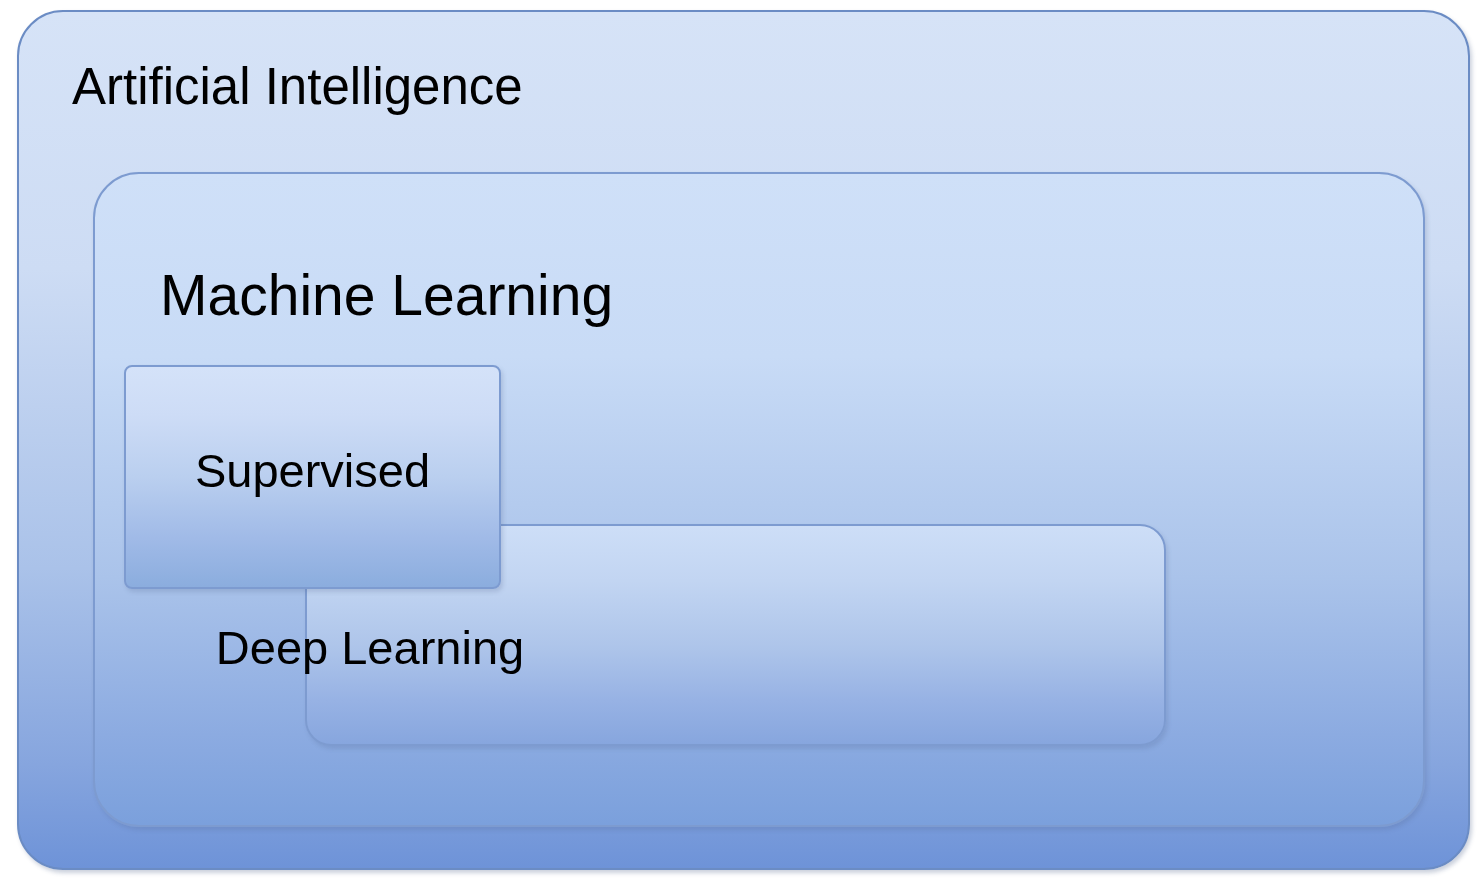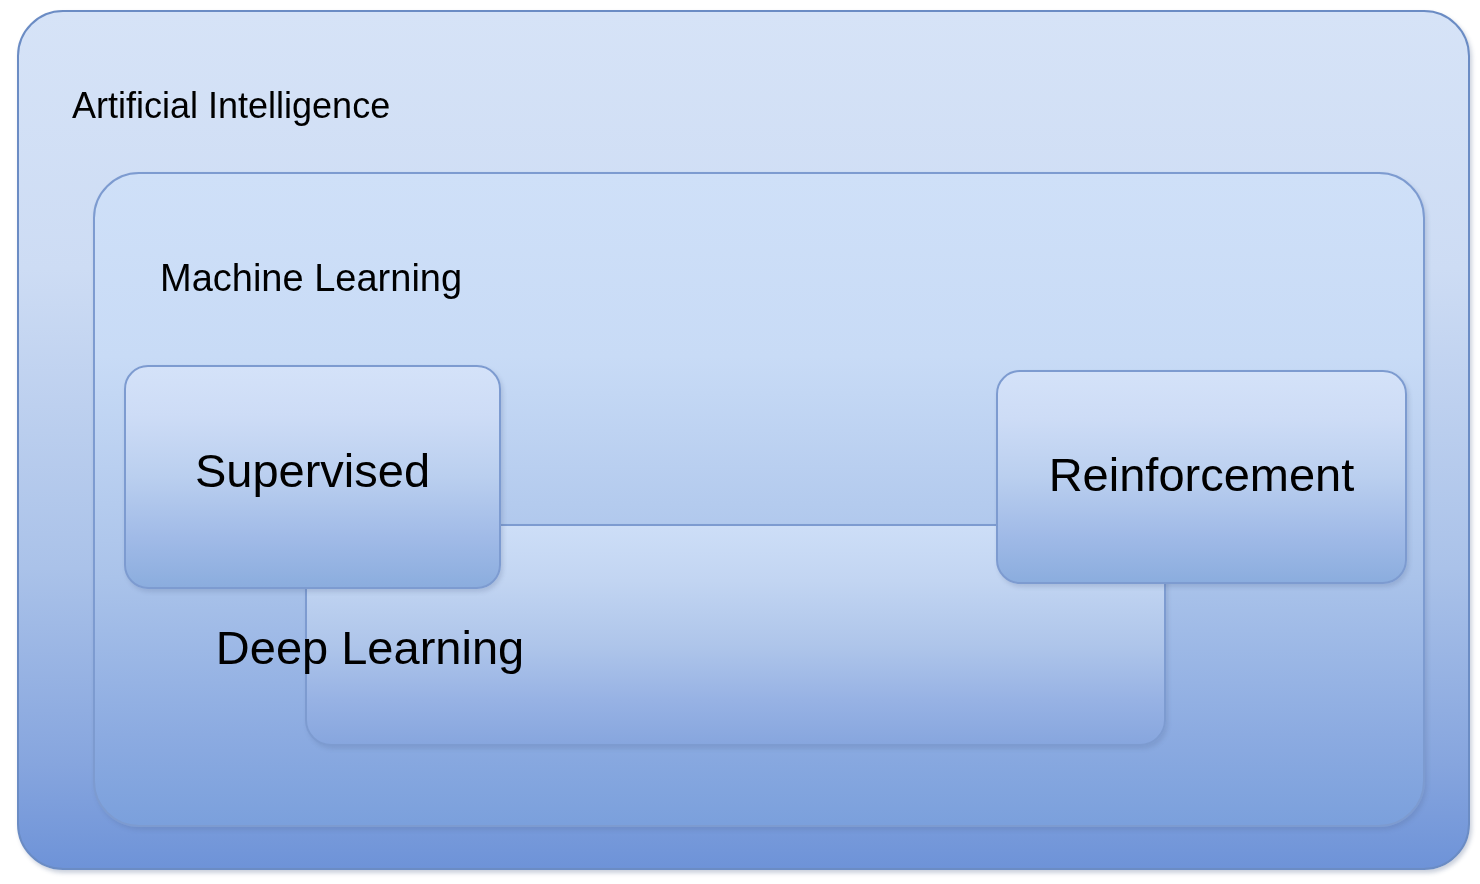--- a/index.html
+++ b/index.html
@@ -58,21 +58,21 @@
     height: 222px;
     border-radius: 26px;
     border: 2px solid #7d9bd0;
     background: linear-gradient(to bottom, #cddef7 0%, #c2d5f2 25%, #aec5ea 55%, #97b2e4 80%, #87a6de 100%);
     box-shadow: 2px 3px 4px rgba(80, 100, 140, 0.20);
     z-index: 2;
   }
 
   
   .cat-box {
-    border-radius: 24px;
+    border-radius: 8px;
     border: 2px solid #7d9bd0;
     background: linear-gradient(to bottom, #d4e2f9 0%, #cddcf6 22%, #bacfef 50%, #a0bae7 78%, #8badde 100%);
     box-shadow: 2px 3px 4px rgba(80, 100, 140, 0.22);
     z-index: 3;
     display: flex;
     align-items: center;
     justify-content: center;
   }
   .cat-supervised    { left: 124px;  top: 365px; width: 377px; height: 224px; }
   .cat-unsupervised  { left: 560px;  top: 370px; width: 376px; height: 214px; }
@@ -81,28 +81,28 @@
   
   .label {
     position: absolute;
     color: #000000;
     font-weight: 400;
     white-space: nowrap;
     z-index: 4;
   }
   .label-ai {
     left: 72px;
-    top: 78px;
-    font-size: 36px;
+    top: 59px;
+    font-size: 51px;
     line-height: 56px;
   }
   .label-ml {
     left: 160px;
-    top: 250px;
-    font-size: 38px;
+    top: 267px;
+    font-size: 57px;
     line-height: 56px;
   }
   .label-dl {
     left: 0;
     right: 0;
     top: 620px;
     font-size: 47px;
     line-height: 56px;
     text-align: center;
     width: 1480px;
@@ -128,23 +128,20 @@
 
   <div class="box ml-box"></div>
 
   <div class="box dl-box"></div>
 
   <div class="box cat-box cat-supervised">
     <span class="cat-label">Supervised</span>
   </div>
 
 
-  <div class="box cat-box cat-reinforcement">
-    <span class="cat-label">Reinforcement</span>
-  </div>
 
   <div class="label label-ai">Artificial Intelligence</div>
 
   <div class="label label-ml">Machine Learning</div>
 
   <div class="label label-dl">Deep Learning</div>
 
 </div>
 
 </body></html>

